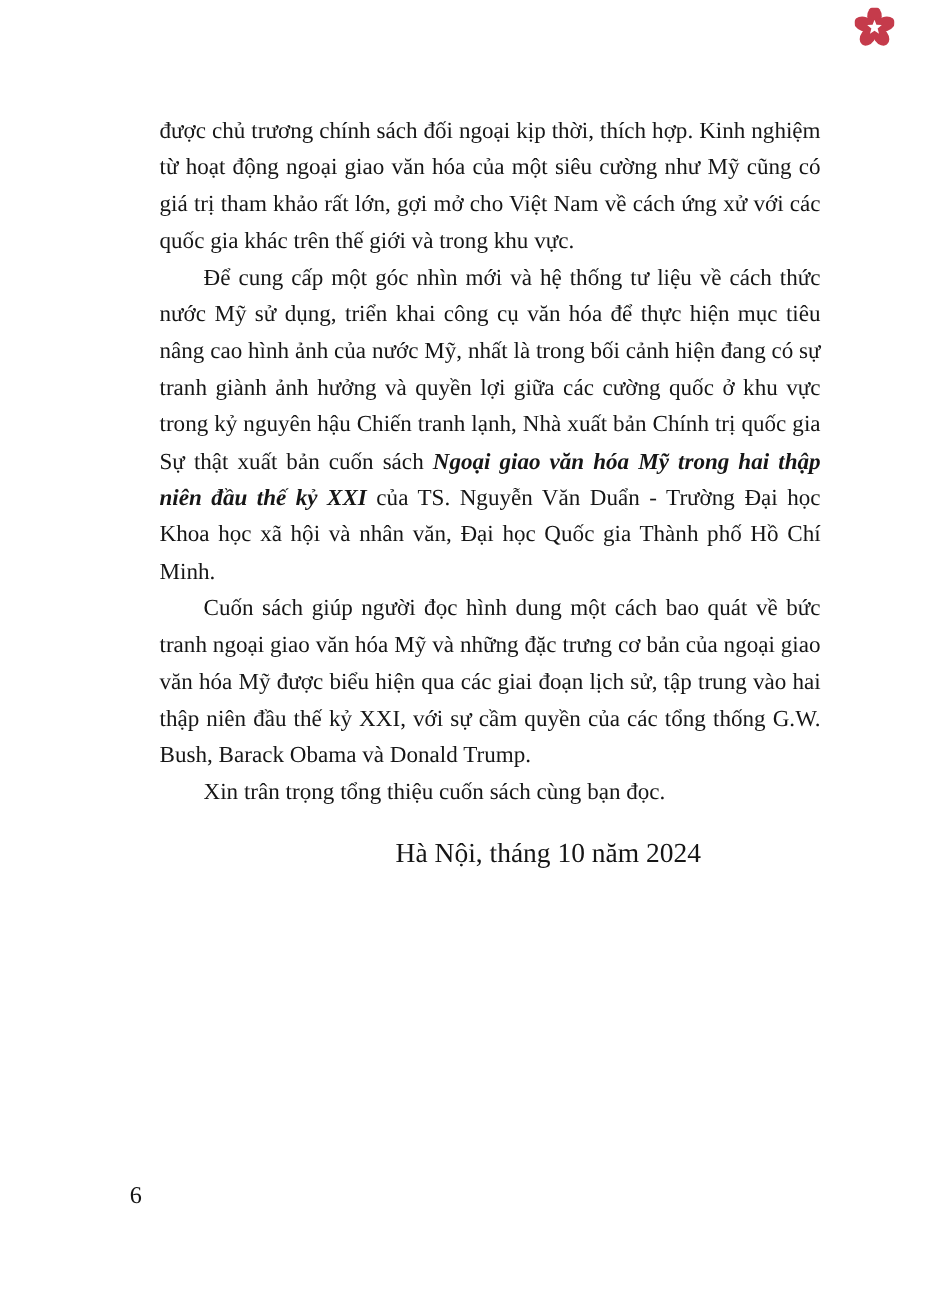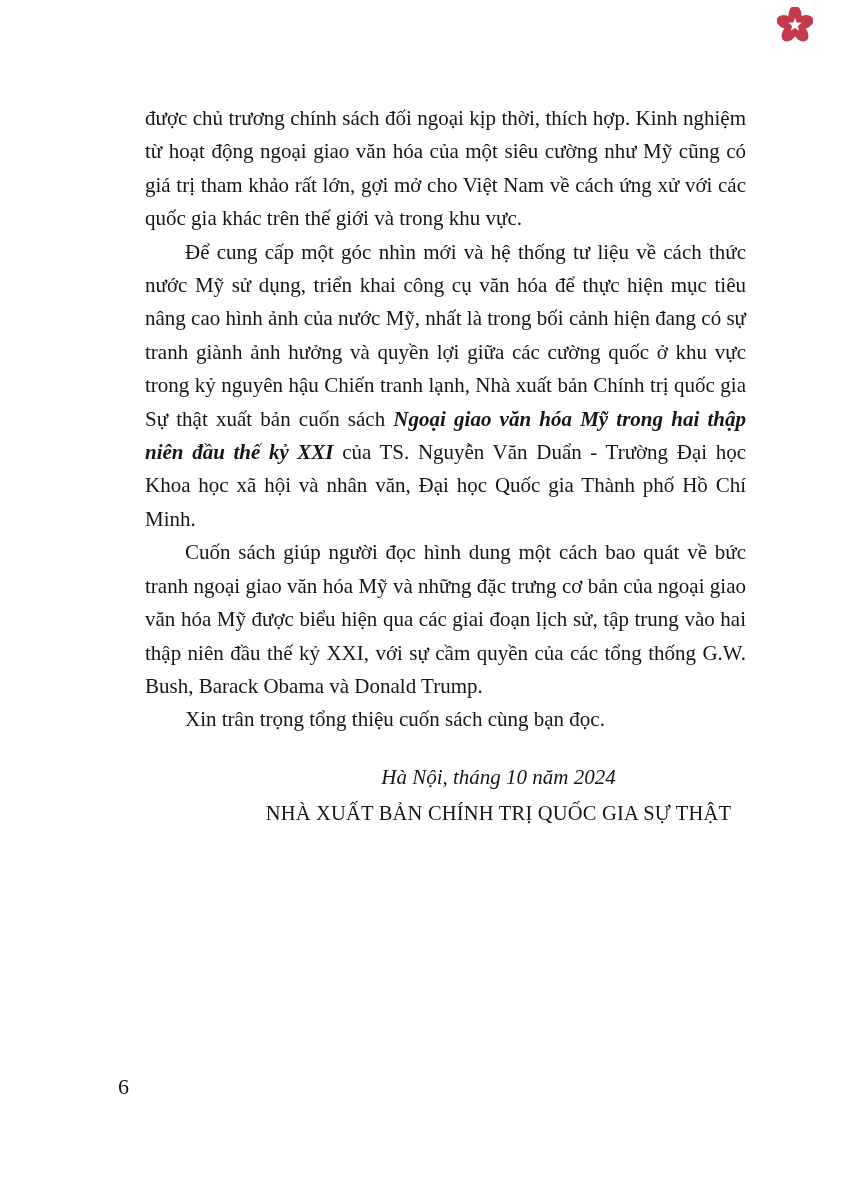--- a/index.html
+++ b/index.html
@@ -45,22 +45,21 @@
     font-weight: bold;
     font-style: italic;
   }
   .signature {
     margin-top: 22px;
     padding-left: 106px;
     text-align: center;
     line-height: 36px;
   }
   .sig-date {
-    font-style: italic;
-    font-size: 21px;
+    font-size: 25px;
   }
   .sig-publisher {
     font-size: 20.5px;
     letter-spacing: 0.2px;
     white-space: nowrap;
   }
   .page-number {
     position: absolute;
     left: 118px;
     top: 1074px;
@@ -91,19 +90,18 @@
     <p class="para"><span>được chủ trương chính sách đối ngoại kịp thời, thích hợp. Kinh nghiệm từ hoạt động ngoại giao văn hóa của một siêu cường như Mỹ cũng có giá trị tham khảo rất lớn, gợi mở cho Việt Nam về cách ứng xử với các quốc gia khác trên thế giới và trong khu vực.</span></p>
 
     <p class="para indent"><span>Để cung cấp một góc nhìn mới và hệ thống tư liệu về cách thức nước Mỹ sử dụng, triển khai công cụ văn hóa để thực hiện mục tiêu nâng cao hình ảnh của nước Mỹ, nhất là trong bối cảnh hiện đang có sự tranh giành ảnh hưởng và quyền lợi giữa các cường quốc ở khu vực trong kỷ nguyên hậu Chiến tranh lạnh, Nhà xuất bản Chính trị quốc gia Sự thật xuất bản cuốn sách </span><span class="book-title">Ngoại giao văn hóa Mỹ trong hai thập niên đầu thế kỷ XXI</span><span> của TS. Nguyễn Văn Duẩn - Trường Đại học Khoa học xã hội và nhân văn, Đại học Quốc gia Thành phố Hồ Chí Minh.</span></p>
 
     <p class="para indent">Cuốn sách giúp người đọc hình dung một cách bao quát về bức tranh ngoại giao văn hóa Mỹ và những đặc trưng cơ bản của ngoại giao văn hóa Mỹ được biểu hiện qua các giai đoạn lịch sử, tập trung vào hai thập niên đầu thế kỷ XXI, với sự cầm quyền của các tổng thống G.W. Bush, Barack Obama và Donald Trump.</p>
 
     <p class="para indent">Xin trân trọng tổng thiệu cuốn sách cùng bạn đọc.</p>
 
     <div class="signature">
       <div class="sig-date">Hà Nội, tháng 10 năm 2024</div>
-      <div class="sig-publisher">NHÀ XUẤT BẢN CHÍNH TRỊ QUỐC GIA SỰ THẬT</div>
     </div>
   </div>
 
   <div class="page-number">6</div>
 
 </div>
 
 </body></html>

